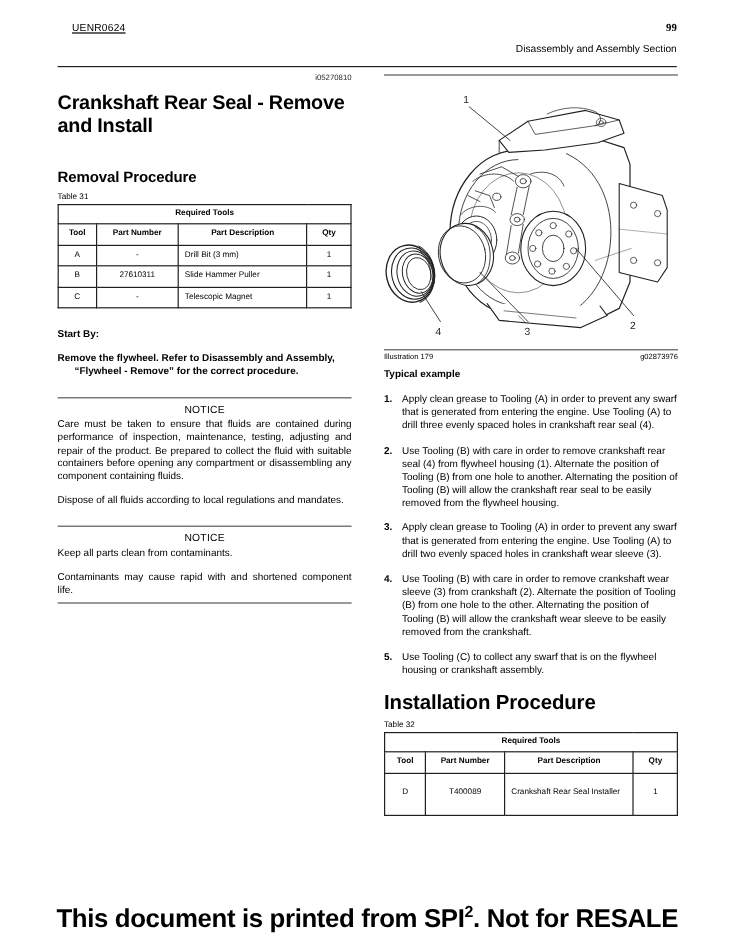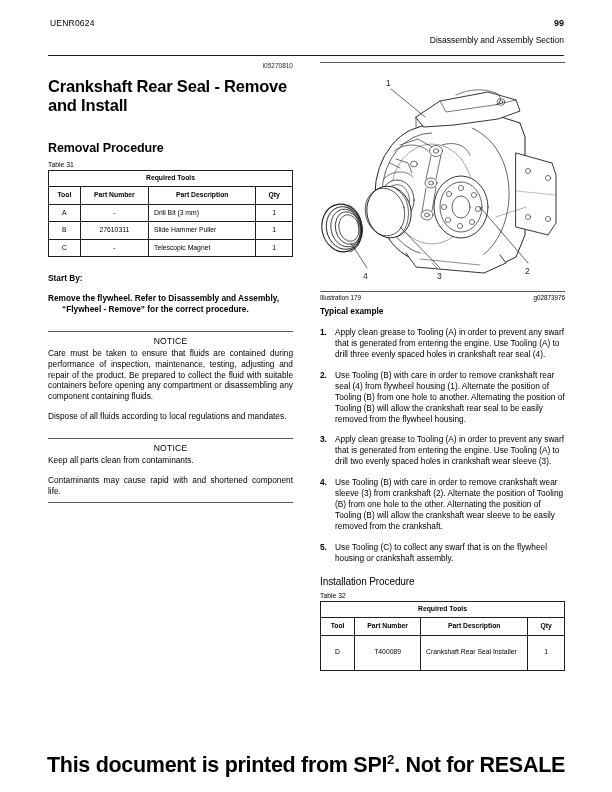--- a/index.html
+++ b/index.html
@@ -26,32 +26,34 @@
   
   .header {
     position: absolute;
     left: 48px;
     top: 18px;
     width: 516px;
     height: 40px;
   }
   .header-doc-id {
     position: absolute;
-    left: 2px;
+    left: 12px;
     top: 0;
     font-size: 8.5px;
     letter-spacing: 0.2px;
+    text-decoration: underline;
   }
   .header-page-no {
     position: absolute;
     right: 0;
     top: 0;
     font-size: 9px;
     font-weight: bold;
     text-align: right;
+    font-family: Liberation Serif, serif;
   }
   .header-section {
     position: absolute;
     right: 0;
     top: 17px;
     font-size: 8.5px;
     text-align: right;
   }
   .header-rule {
     position: absolute;
@@ -241,22 +243,22 @@
     margin-bottom: 9.5px;
   }
   ol.steps li .num {
     position: absolute;
     left: 0;
     top: 0;
     font-weight: bold;
   }
 
   h2.install-head {
-    font-size: 10px;
-    font-weight: normal;
+    font-size: 17px;
+    font-weight: bold;
     margin: 12px 0 5px 0;
     letter-spacing: -0.1px;
   }
 
   
   .footer {
     position: absolute;
     left: 0;
     top: 752px;
     width: 612px;

